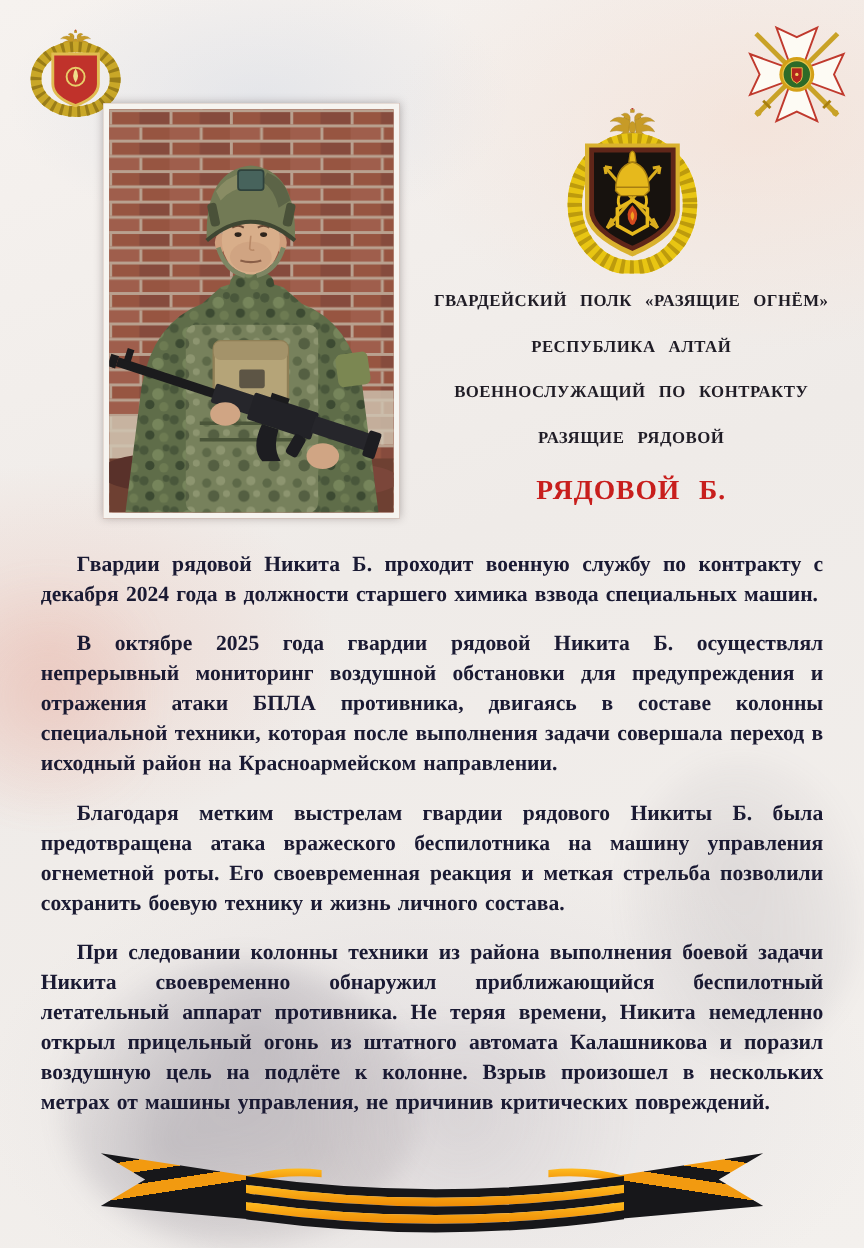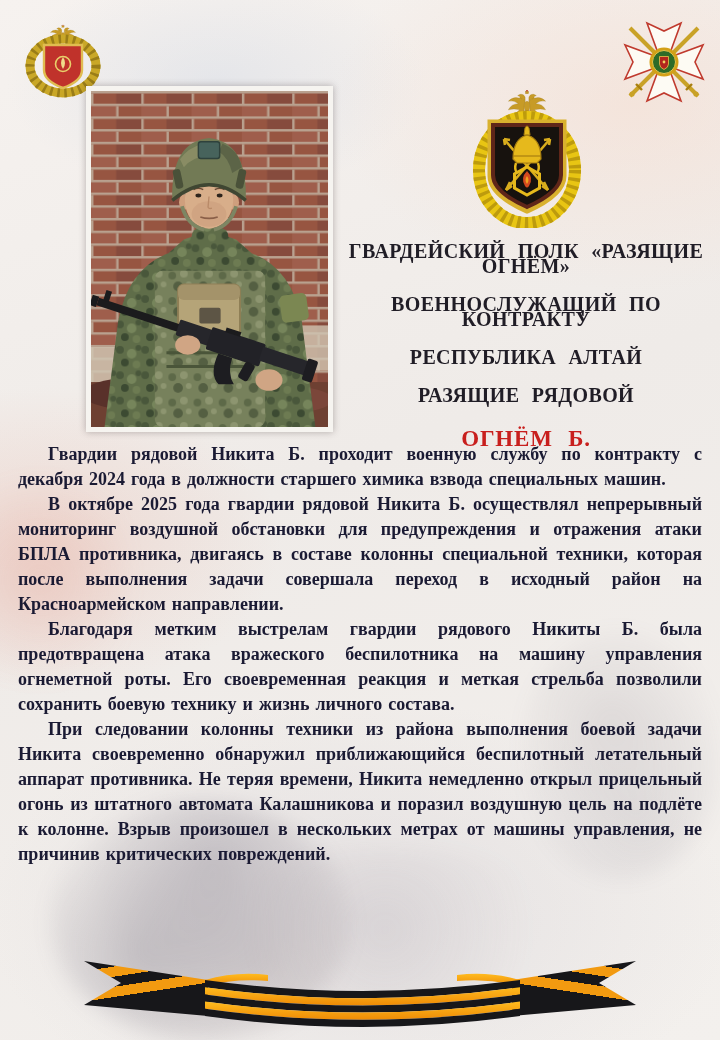--- a/index.html
+++ b/index.html
@@ -35,31 +35,31 @@
 
   .photo{
     position:absolute;left:86px;top:86px;width:237px;height:336px;
     border:5px solid #f6f4f0;box-shadow:0 0 7px rgba(60,50,50,.35);
     background:#9c5a46;
   }
   .photo svg{display:block;width:100%;height:100%;}
 
   .unit{position:absolute;left:338px;top:244px;width:376px;text-align:center;}
   .unit-line{
-    font-weight:bold;font-size:20px;color:#201d26;letter-spacing:.4px;
+    font-weight:bold;font-size:14px;color:#201d26;letter-spacing:.4px;
     word-spacing:7px;margin:0 0 23px 0;line-height:15px;
   }
   .unit-name{
     font-weight:bold;font-size:23px;color:#c81f1d;letter-spacing:.8px;
     word-spacing:9px;margin-top:4px;
   }
 
   .body-text{position:absolute;left:18px;top:442px;width:684px;}
   .body-text p{
-    margin:0;font-weight:bold;font-size:18px;line-height:25px;color:#1a1a33;
+    margin:16px;font-weight:bold;font-size:18px;line-height:25px;color:#1a1a33;
     text-align:justify;text-indent:30px;word-spacing:1.5px;
   }
   .slogan{
     position:absolute;left:0;top:913px;width:720px;text-align:center;
     font-weight:bold;font-size:22px;color:#d32a1e;letter-spacing:.5px;word-spacing:7px;
   }
   #ribbon{position:absolute;left:0;top:953px;width:720px;height:87px;}
 </style>
 </head>
 <body>
@@ -258,24 +258,24 @@
 
     <g>
       <polygon points="59,77 71.5,84 71.5,98 59,105 46.5,98 46.5,84" fill="none" stroke="#e6b91c" stroke-width="3"></polygon>
       <path d="M59,81 Q66,88 61,96 Q59,99 57,96 Q52,88 59,81 Z" fill="#d4491f"></path>
       <path d="M59,86 Q62,90 59,94 Q56,90 59,86 Z" fill="#f0a020"></path>
     </g>
   </svg>
 
   <div class="unit">
     <div class="unit-line">ГВАРДЕЙСКИЙ ПОЛК «РАЗЯЩИЕ ОГНЁМ»</div>
+    <div class="unit-line">РЕСПУБЛИКА АЛТАЙ</div>
     <div class="unit-line">ВОЕННОСЛУЖАЩИЙ ПО КОНТРАКТУ</div>
-    <div class="unit-line">РЕСПУБЛИКА АЛТАЙ</div>
     <div class="unit-line">РАЗЯЩИЕ РЯДОВОЙ</div>
-    <div class="unit-name">ОГНЁМ Б.</div>
+    <div class="unit-name">РЯДОВОЙ Б.</div>
   </div>
 
   <section class="body-text">
     <p>Гвардии рядовой Никита Б. проходит военную службу по контракту с декабря 2024 года в должности старшего химика взвода специальных машин.</p>
     <p>В октябре 2025 года гвардии рядовой Никита Б. осуществлял непрерывный мониторинг воздушной обстановки для предупреждения и отражения атаки БПЛА противника, двигаясь в составе колонны специальной техники, которая после выполнения задачи совершала переход в исходный район на Красноармейском направлении.</p>
     <p>Благодаря метким выстрелам гвардии рядового Никиты Б. была предотвращена атака вражеского беспилотника на машину управления огнеметной роты. Его своевременная реакция и меткая стрельба позволили сохранить боевую технику и жизнь личного состава.</p>
     <p>При следовании колонны техники из района выполнения боевой задачи Никита своевременно обнаружил приближающийся беспилотный летательный аппарат противника. Не теряя времени, Никита немедленно открыл прицельный огонь из штатного автомата Калашникова и поразил воздушную цель на подлёте к колонне. Взрыв произошел в нескольких метрах от машины управления, не причинив критических повреждений.</p>
   </section>
 
 

